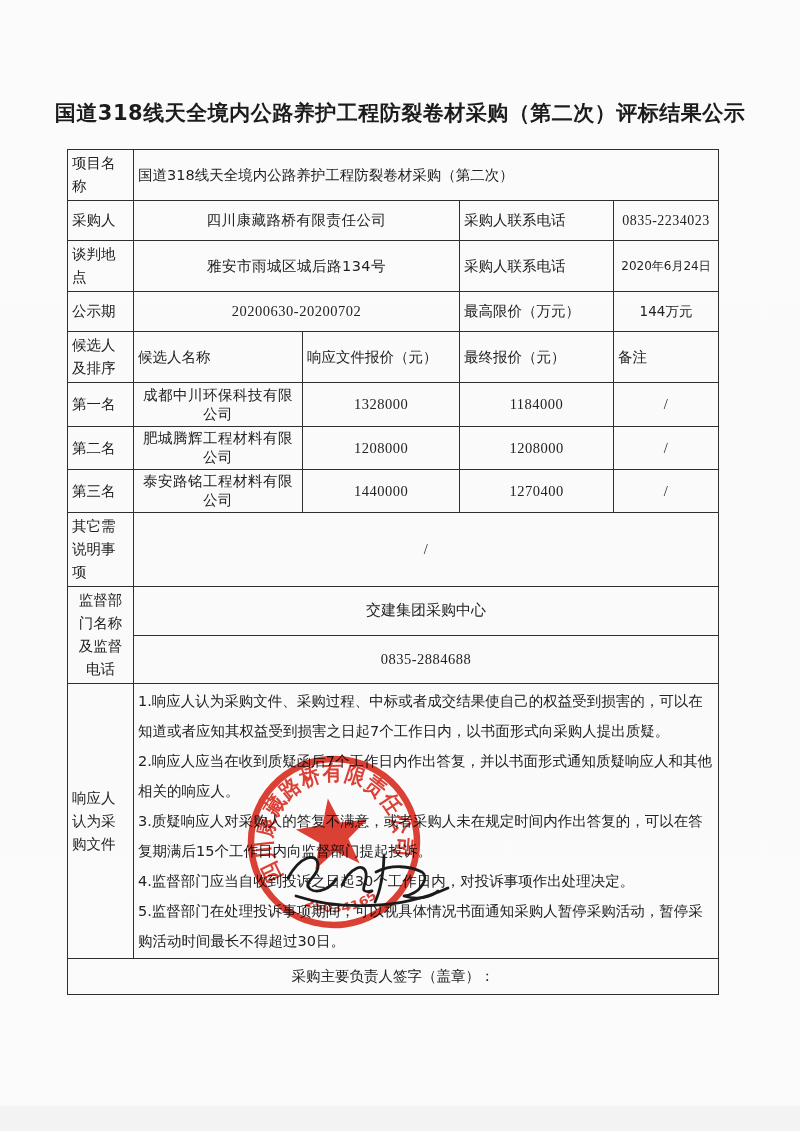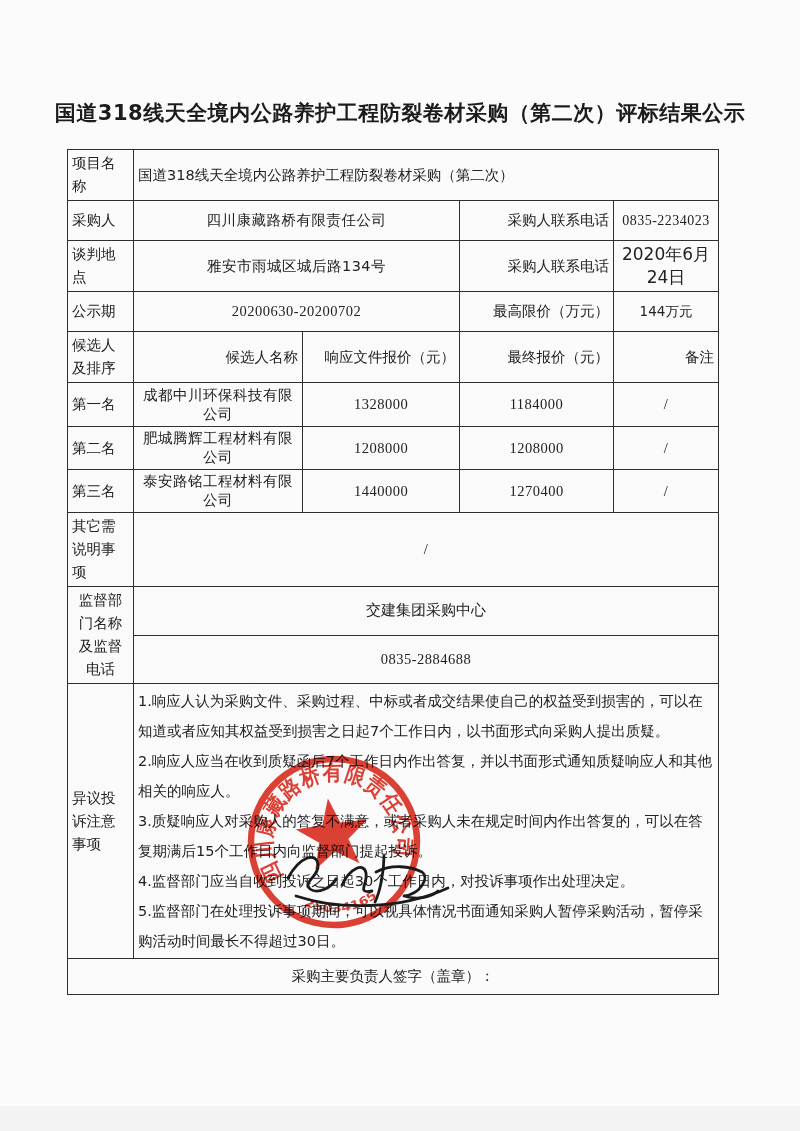--- a/index.html
+++ b/index.html
@@ -27,21 +27,21 @@
     padding:2px 4px;
     vertical-align:middle;
     font-size:14.5px;color:#222;
     overflow:hidden;
   }
   td.lbl{text-align:left;font-size:15px;line-height:23px;padding-left:4px;}
   td.ctr{text-align:center;}
   td.left{text-align:left;padding-left:7px;margin-left:26px;}
   .num{font-family:"Liberation Serif","DejaVu Serif",serif;font-size:16px;letter-spacing:0.5px;}
   .small-cjk{font-size:13.5px;letter-spacing:0.5px;}
-  td.hdr{text-align:right;font-size:15px;}
+  td.hdr{text-align:left;font-size:15px;}
   td.notes{
     vertical-align:top;text-align:left;
     padding:50px 8px 0 7px;
     font-size:15px;line-height:30px;color:#1f1f1f;
   }
   td.sig{
     text-align:center;font-size:15.5px;padding-left:5px;
   }
   .stamp{
     position:absolute;left:228px;top:736px;
@@ -77,21 +77,21 @@
       <tr style="height:40px">
         <td class="lbl">采购人</td>
         <td class="ctr small-cjk" colspan="2">四川康藏路桥有限责任公司</td>
         <td class="hdr">采购人联系电话</td>
         <td class="ctr num" style="font-size:14px">0835-2234023</td>
       </tr>
       <tr style="height:40px">
         <td class="lbl">谈判地点</td>
         <td class="ctr small-cjk" colspan="2">雅安市雨城区城后路134号</td>
         <td class="hdr">采购人联系电话</td>
-        <td class="ctr" style="font-size:17px">2020年6月24日</td>
+        <td class="ctr" style="font-size:12px">2020年6月24日</td>
       </tr>
       <tr style="height:40px">
         <td class="lbl">公示期</td>
         <td class="ctr num" style="font-size:14.5px" colspan="2">20200630-20200702</td>
         <td class="hdr">最高限价（万元）</td>
         <td class="ctr" style="font-size:13.5px">144万元</td>
       </tr>
       <tr style="height:40px">
         <td class="lbl">候选人及排序</td>
         <td class="hdr">候选人名称</td>
@@ -125,21 +125,21 @@
         <td class="ctr num" colspan="4">/</td>
       </tr>
       <tr style="height:39px">
         <td class="lbl" rowspan="2" style="text-align:center">监督部门名称及监督电话</td>
         <td class="ctr" colspan="4" style="font-size:15px">交建集团采购中心</td>
       </tr>
       <tr style="height:39px">
         <td class="ctr num" colspan="4">0835-2884688</td>
       </tr>
       <tr style="height:272px">
-        <td class="lbl">异议投诉注意事项</td>
+        <td class="lbl">响应人认为采购文件</td>
         <td class="notes" colspan="4">
           <div>1.响应人认为采购文件、采购过程、中标或者成交结果使自己的权益受到损害的，可以在知道或者应知其权益受到损害之日起7个工作日内，以书面形式向采购人提出质疑。</div>
           <div>2.响应人应当在收到质疑函后7个工作日内作出答复，并以书面形式通知质疑响应人和其他相关的响应人。</div>
           <div>3.质疑响应人对采购人的答复不满意，或者采购人未在规定时间内作出答复的，可以在答复期满后15个工作日内向监督部门提起投诉。</div>
           <div>4.监督部门应当自收到投诉之日起30个工作日内，对投诉事项作出处理决定。</div>
           <div>5.监督部门在处理投诉事项期间，可以视具体情况书面通知采购人暂停采购活动，暂停采购活动时间最长不得超过30日。</div>
         </td>
       </tr>
       <tr style="height:36px">
         <td class="sig" colspan="5">

